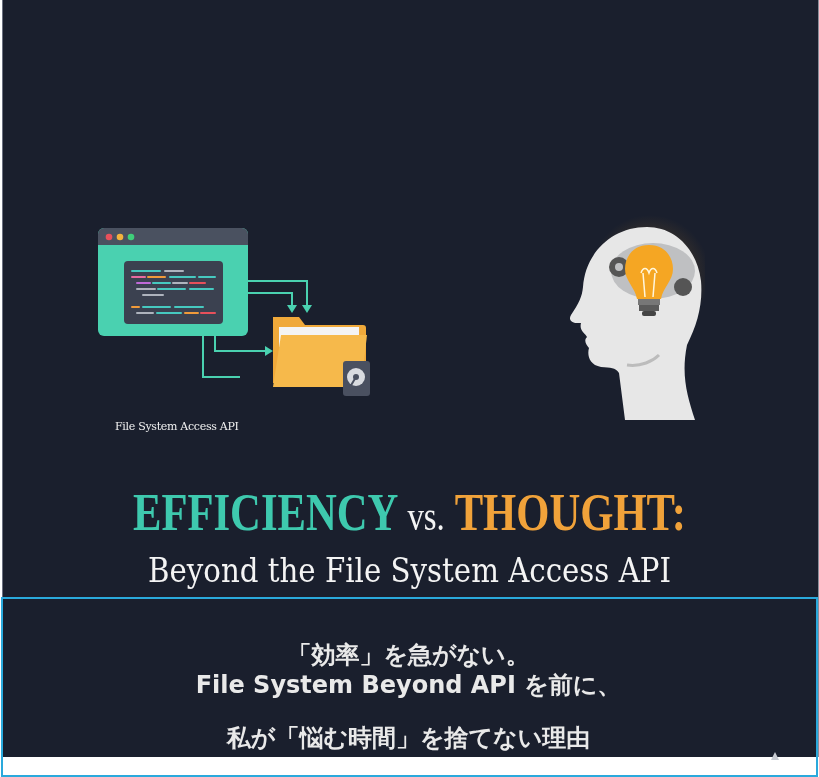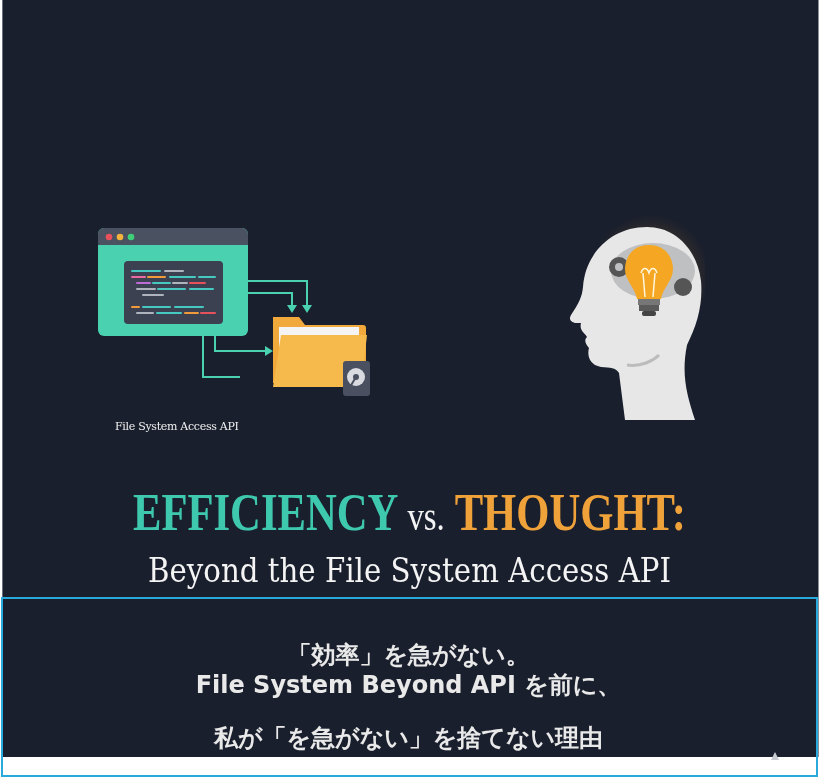--- a/index.html
+++ b/index.html
@@ -114,14 +114,14 @@
   <span class="vs">vs.</span>
   <span class="th">THOUGHT:</span>
 </div>
 <div class="subhead">Beyond the File System Access API</div>
 
 <div class="overlay">
   <div class="band"></div>
 </div>
 <div class="jp jp1">「効率」を急がない。</div>
 <div class="jp jp2">File System Beyond API を前に、</div>
-<div class="jp jp3">私が「を急がない」を捨てない理由</div>
+<div class="jp jp3">私が「悩む時間」を捨てない理由</div>
 <div class="tri"></div>
 
 </body></html>

